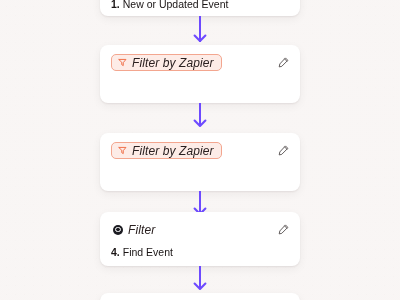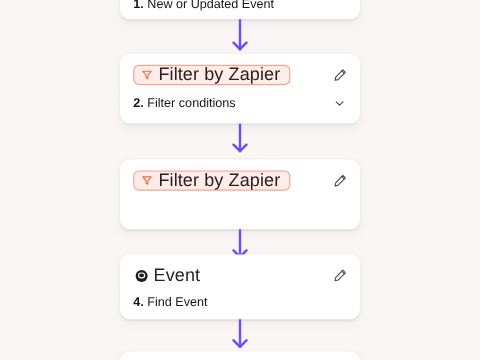--- a/index.html
+++ b/index.html
@@ -60,25 +60,26 @@
     align-items: center;
     gap: 5px;
     height: 17px;
     padding: 0 7px 0 6px;
     border-radius: 5px;
     background: #fdece7;
     border: 1px solid #f3a68f;
     box-sizing: border-box;
   }
   .badge-label {
-    font-size: 15px;
+    font-size: 12px;
     color: #2a2020;
     line-height: 1;
     letter-spacing: 0.1px;
     white-space: nowrap;
+    font-style: italic;
   }
   
   .badge.plain {
     background: transparent;
     border: 1px solid transparent;
     padding-left: 1px;
   }
   .funnel-icon { width: 9px; height: 9px; display: block; flex: none; }
   .motion-logo {
     width: 10px; height: 10px; border-radius: 50%;
@@ -160,28 +161,20 @@
           </svg>
           <span class="badge-label">Filter by Zapier</span>
         </div>
         <div class="icon-btn">
           <svg class="pencil-icon" viewBox="0 0 12 12">
             <path d="M8.4 1.3 L10.7 3.6 L4.1 10.2 L1.3 10.8 L1.9 8 Z" fill="none" stroke="#4b4545" stroke-width="0.95" stroke-linejoin="round" stroke-linecap="round"></path>
             <path d="M7.4 2.3 L9.7 4.6" fill="none" stroke="#4b4545" stroke-width="0.95" stroke-linecap="round"></path>
           </svg>
         </div>
       </div>
-      <div class="node-row row-bottom">
-        <div class="step-title"><span class="step-num">2.</span><span style="margin-left:3px;">Filter conditions</span></div>
-        <div class="icon-btn">
-          <svg class="chev-icon" viewBox="0 0 12 12">
-            <path d="M2.6 4.6 L6 8 L9.4 4.6" fill="none" stroke="#4b4545" stroke-width="1.15" stroke-linecap="round" stroke-linejoin="round"></path>
-          </svg>
-        </div>
-      </div>
     </div>
   </div>
 
   <div class="connector" style="top:103px; height:22px;"></div>
   <div class="arrowhead" style="top:119px;">
     <svg viewBox="0 0 14 9">
       <path d="M1.6 1.6 L7 7 L12.4 1.6" fill="none" stroke="#6d4aff" stroke-width="2.1" stroke-linecap="round" stroke-linejoin="round"></path>
     </svg>
   </div>
 
@@ -209,21 +202,21 @@
     <svg viewBox="0 0 14 9">
       <path d="M1.6 1.6 L7 7 L12.4 1.6" fill="none" stroke="#6d4aff" stroke-width="2.1" stroke-linecap="round" stroke-linejoin="round"></path>
     </svg>
   </div>
 
   <div class="node" style="top:212px; height:54px;">
     <div class="node-inner">
       <div class="node-row row-top">
         <div class="badge plain">
           <span class="motion-logo"></span>
-          <span class="badge-label">Event</span>
+          <span class="badge-label">Filter</span>
         </div>
         <div class="icon-btn">
           <svg class="pencil-icon" viewBox="0 0 12 12">
             <path d="M8.4 1.3 L10.7 3.6 L4.1 10.2 L1.3 10.8 L1.9 8 Z" fill="none" stroke="#4b4545" stroke-width="0.95" stroke-linejoin="round" stroke-linecap="round"></path>
             <path d="M7.4 2.3 L9.7 4.6" fill="none" stroke="#4b4545" stroke-width="0.95" stroke-linecap="round"></path>
           </svg>
         </div>
       </div>
       <div class="node-row row-bottom">
         <div class="step-title"><span class="step-num">4.</span><span style="margin-left:3px;">Find Event</span></div>

